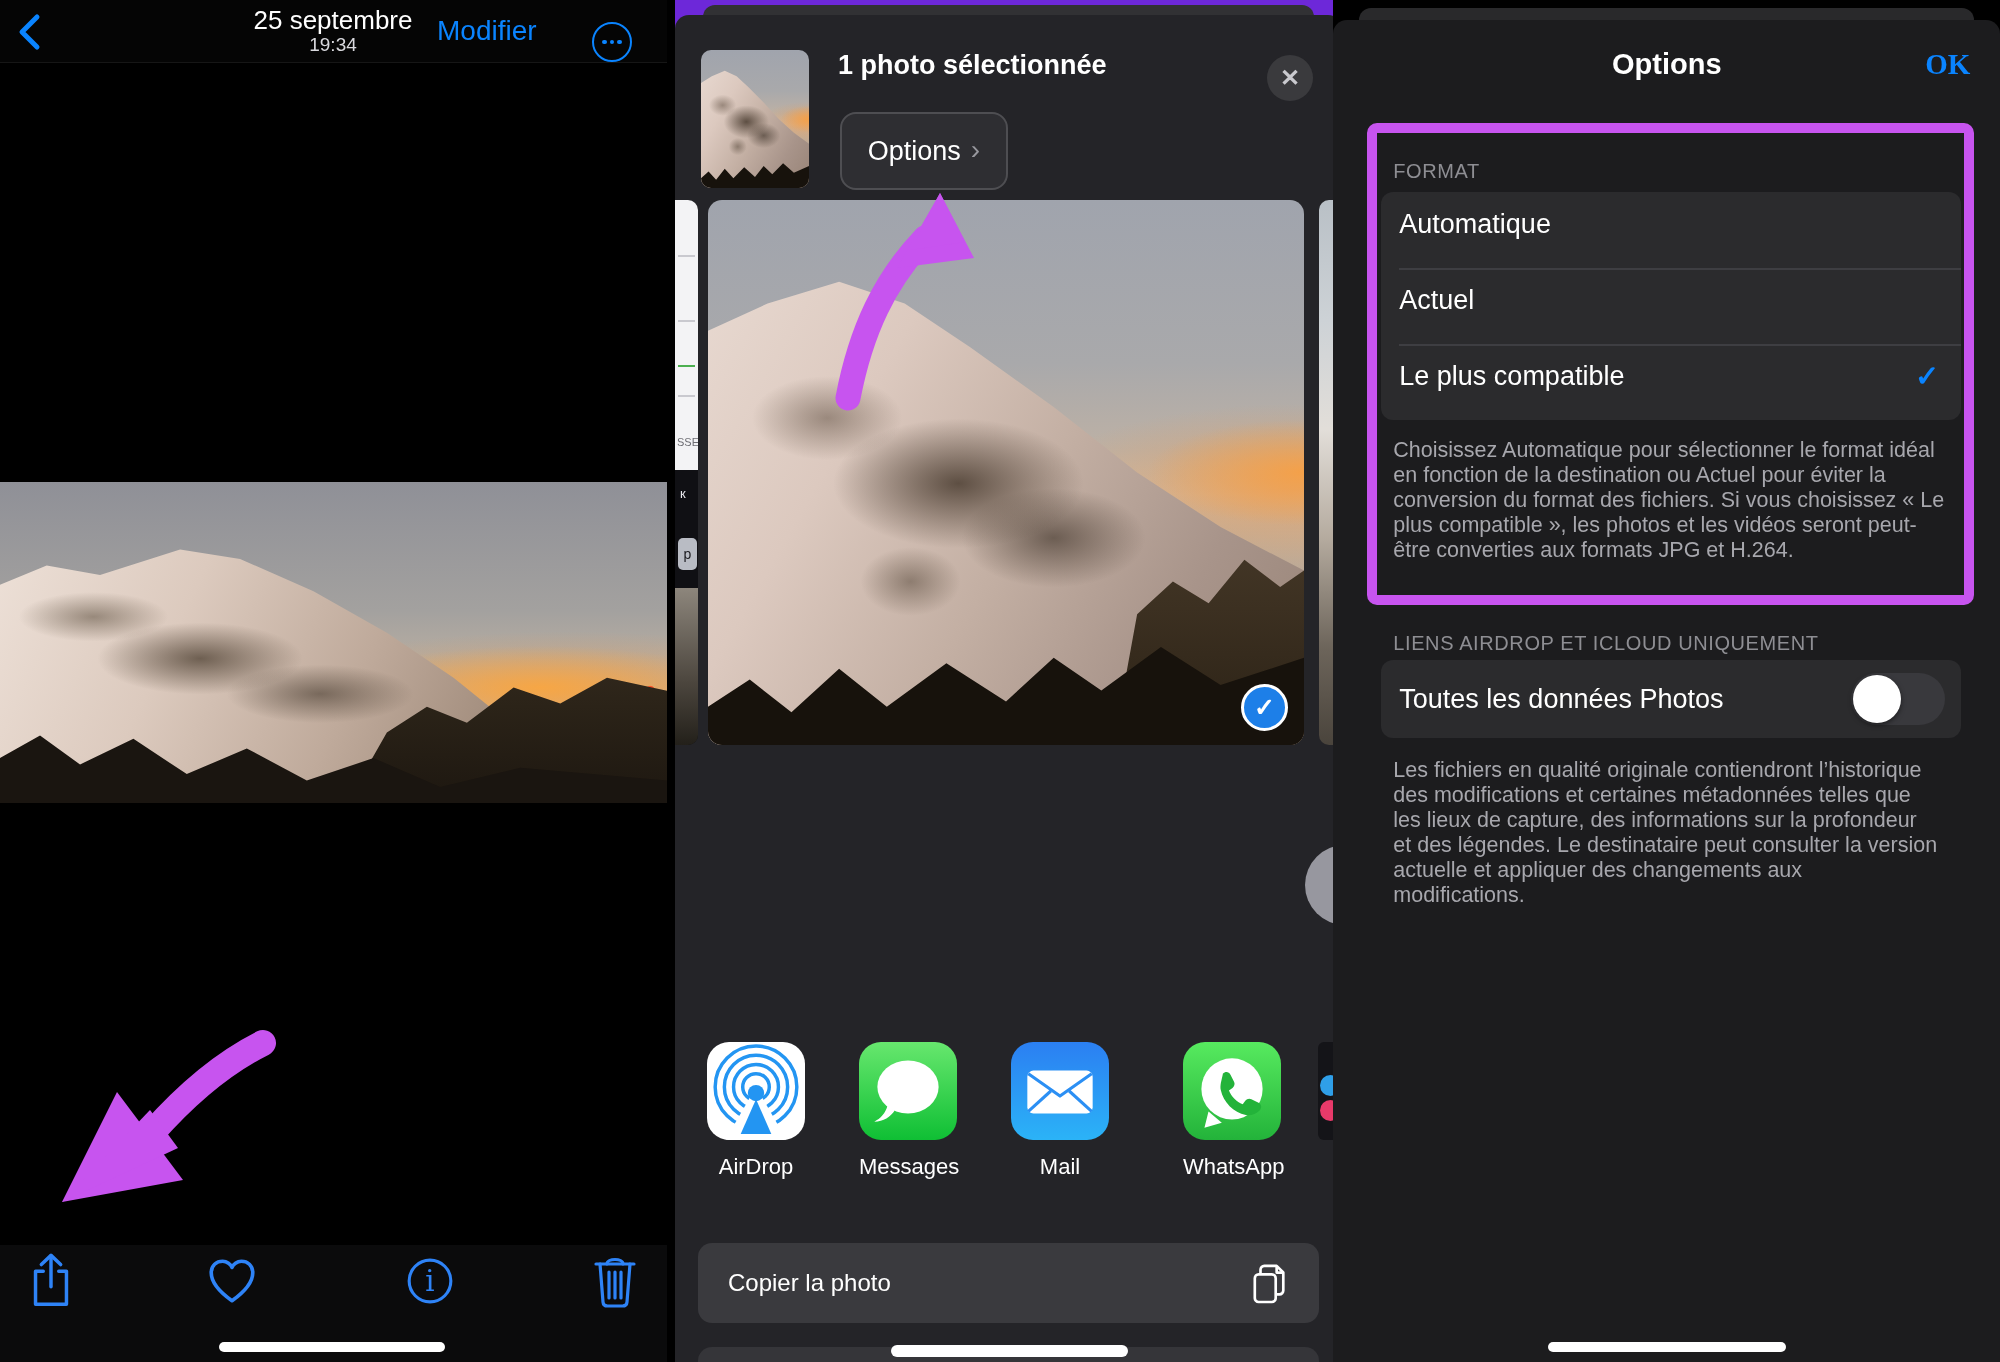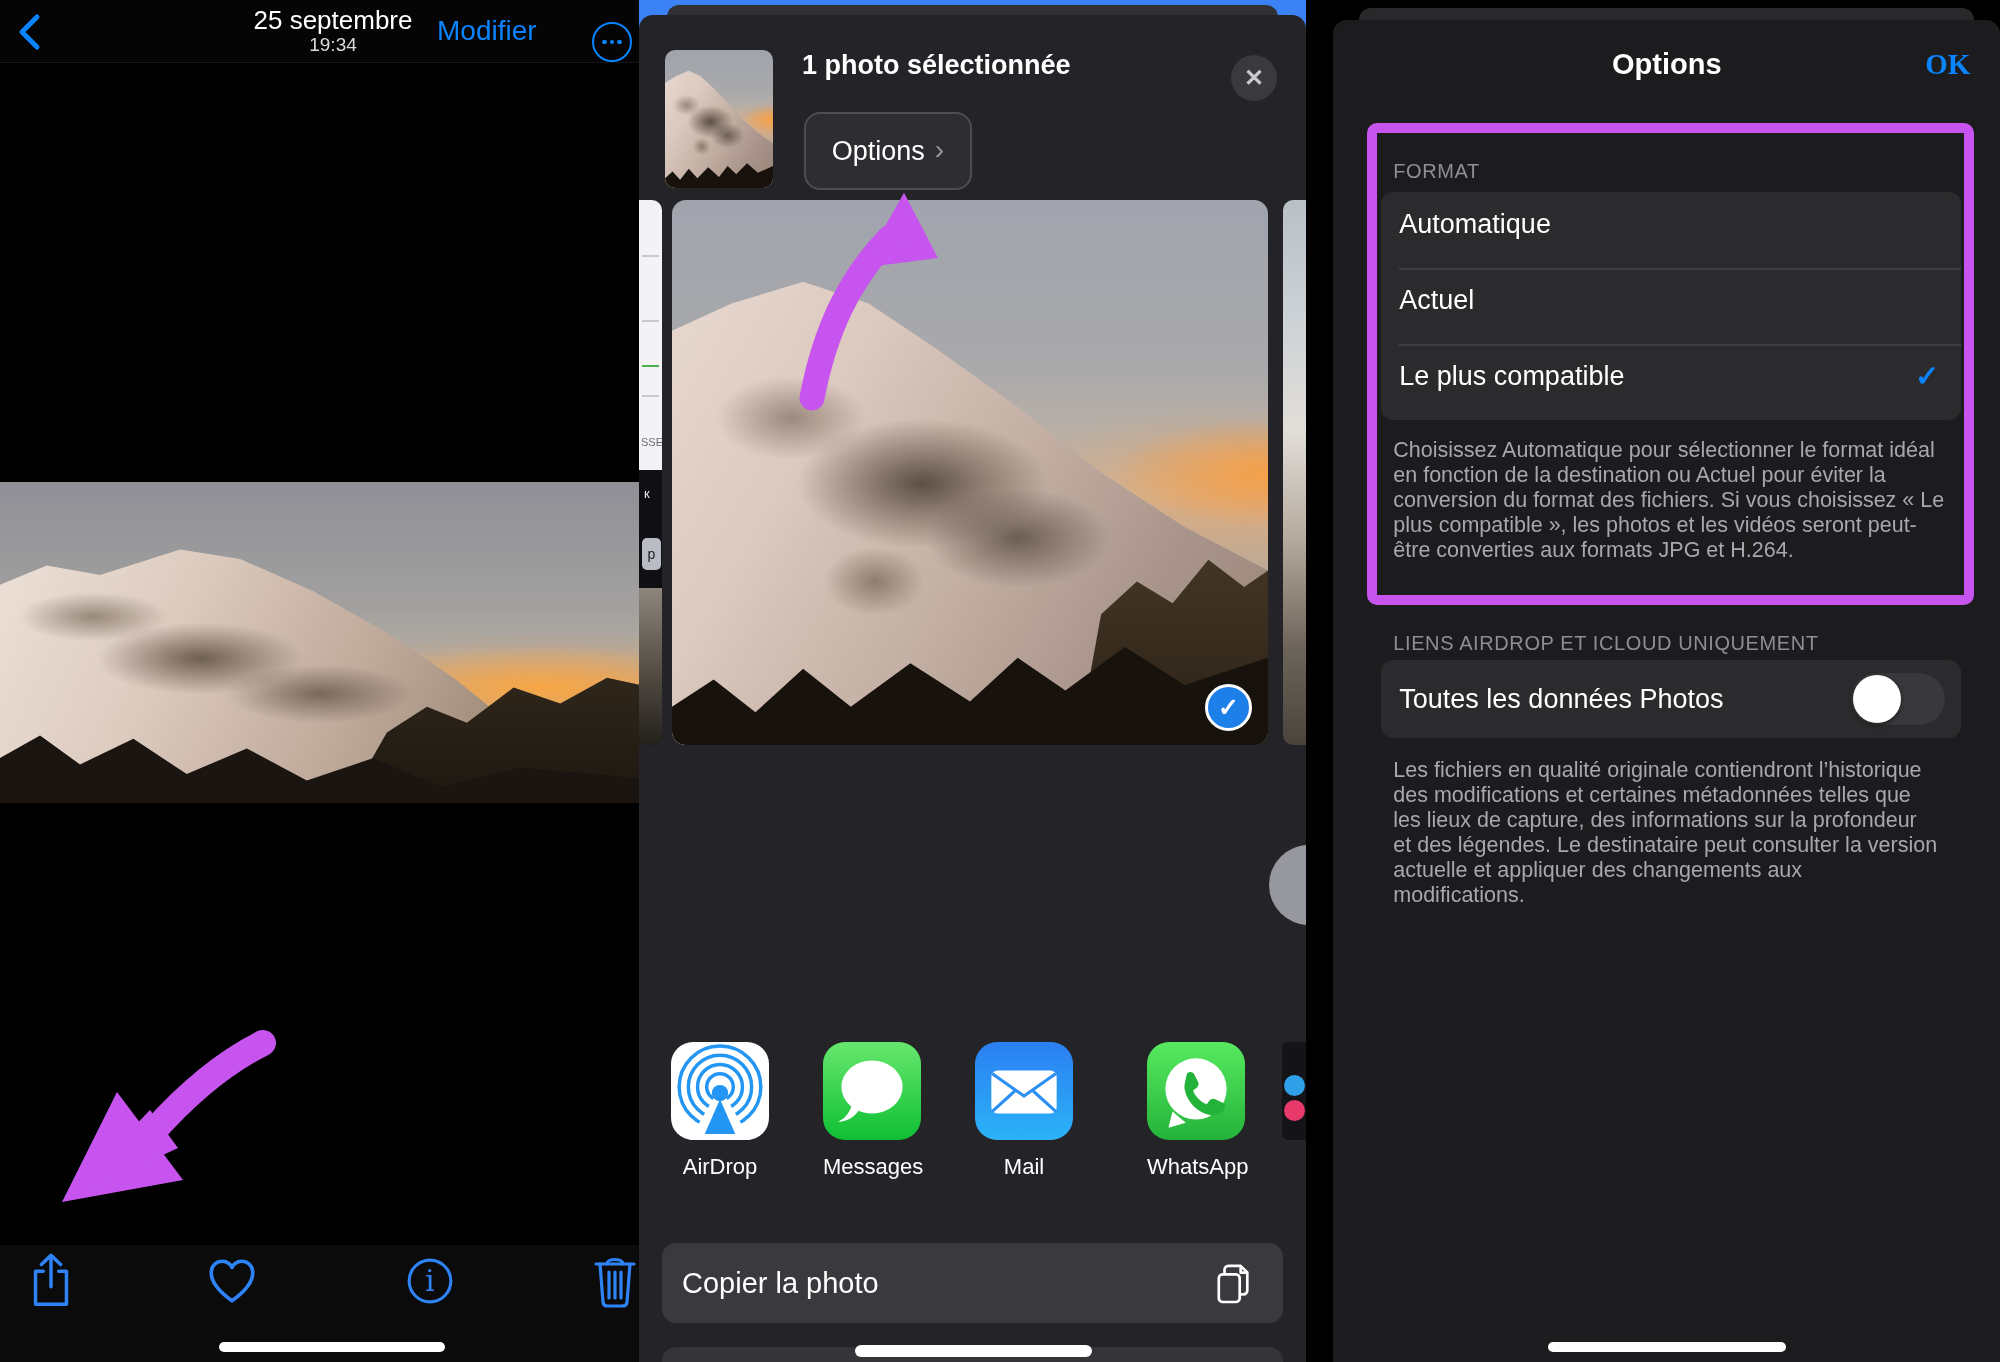--- a/index.html
+++ b/index.html
@@ -39,21 +39,21 @@
      background:#1a1510;}
 
   .l-toolbar{left:0;top:1245px;width:667px;height:117px;background:#0b0b0c;}
   .tb-ic{position:absolute;top:6px;width:60px;height:60px;display:flex;align-items:center;justify-content:center;}
   .homebar{height:10px;border-radius:6px;background:#fff;}
 
   
   .anno{pointer-events:none;}
 
   
-  #p-mid{left:639px;background:#3b82f6;}
+  #p-mid{left:675px;background:#6d28d9;}
   .m-backcard{left:28px;top:5px;width:611px;height:22px;background:#313134;border-radius:12px 12px 0 0;}
   .m-card{left:0;top:15px;width:667px;height:1347px;background:#242428;border-radius:14px 14px 0 0;}
   .m-thumb{left:26px;top:50px;width:108px;height:138px;border-radius:10px;overflow:hidden;}
   .m-title{left:163px;top:50px;font-size:27px;font-weight:700;}
   .m-opt-btn{left:165px;top:112px;width:164px;height:74px;border:2px solid #4e4e52;background:#2e2e32;border-radius:16px;
      display:flex;align-items:center;justify-content:center;gap:10px;}
   .m-opt-btn .lbl{font-size:27px;}
   .m-opt-btn .chev{font-size:28px;color:#98989e;margin-top:-3px;}
   .m-close{left:592px;top:55px;width:46px;height:46px;border-radius:50%;background:#3a3a3d;color:#c9c9ce;font-size:24px;font-weight:700;}
 
@@ -87,21 +87,21 @@
 
   .m-avatar{left:630px;top:845px;width:80px;height:80px;border-radius:50%;background:#97979f;}
 
   .app-item{position:absolute;top:1042px;width:98px;}
   .app-ic{width:98px;height:98px;border-radius:22px;overflow:hidden;position:relative;}
   .app-lb{margin-top:14px;text-align:center;font-size:22px;color:#fff;width:98px;}
   .flickr{left:643px;top:1042px;width:24px;height:98px;border-radius:6px 0 0 6px;background:#141418;}
   .flickr i{position:absolute;left:2px;width:21px;height:21px;border-radius:50%;display:block;}
 
   .m-copy-row{left:23px;top:1243px;width:621px;height:80px;border-radius:14px;background:#3a3a3e;display:flex;align-items:center;}
-  .m-copy-row .lbl{font-size:29px;margin-left:20px;flex:1;}
+  .m-copy-row .lbl{font-size:24px;margin-left:30px;flex:1;}
   .m-copy-row svg{margin-right:30px;}
   .m-next-row{left:23px;top:1347px;width:621px;height:15px;border-radius:14px 14px 0 0;background:#353539;}
 
   
   #p-right{left:1333.3px;background:#000;}
   .r-backcard{left:26px;top:8px;width:615px;height:20px;background:#29292b;border-radius:12px 12px 0 0;}
   .r-card{left:0;top:20px;width:667px;height:1342px;background:#1c1c1e;border-radius:14px 14px 0 0;}
   .r-title{left:0;top:48px;width:667px;text-align:center;font-size:29px;font-weight:700;}
   .r-ok{left:592px;top:48px;font-size:29px;font-weight:600;color:#0a84ff;font-family:Liberation Serif, serif;}
   .hl-box{left:34px;top:123px;width:587px;height:462px;border:10px solid #c754ef;border-radius:10px;}

